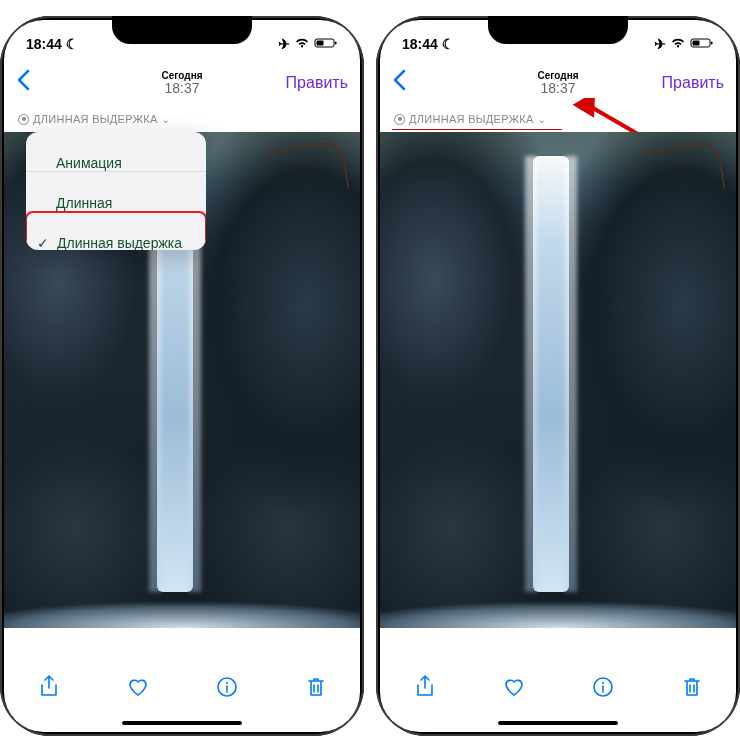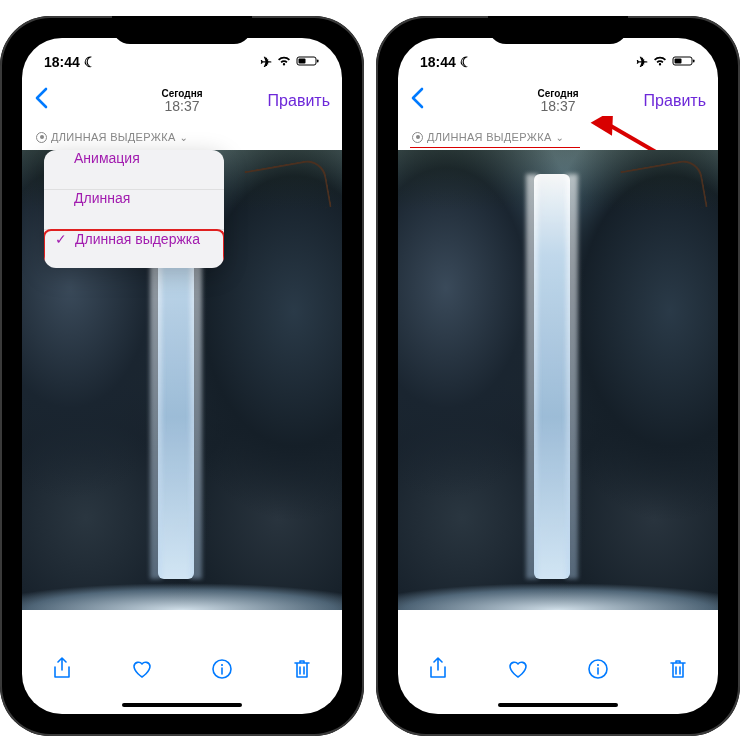--- a/index.html
+++ b/index.html
@@ -11,21 +11,21 @@
     display: flex;
     justify-content: center;
     align-items: center;
     gap: 12px;
   }
   .phone {
     width: 386px;
     height: 720px;
     background: #000;
     border-radius: 50px;
-    padding: 22px;
+    padding: 4px;
     position: relative;
     box-shadow: inset 0 0 0 2px #3a3a3a;
   }
   .screen {
     width: 100%;
     height: 100%;
     background: #fff;
     border-radius: 40px;
     overflow: hidden;
     position: relative;
@@ -163,24 +163,24 @@
     width: 180px;
     background: #f2f2f4;
     border-radius: 12px;
     box-shadow: 0 6px 24px rgba(0,0,0,0.22);
     z-index: 50;
     overflow: hidden;
   }
   .dd-item {
     height: 40px;
     display: flex;
-    align-items: flex-start;
+    align-items: flex-end;
     padding: 0 14px 0 30px;
     font-size: 14px;
-    color: #a21caf;
+    color: #14532d;
     position: relative;
     border-bottom: 0.5px solid rgba(0,0,0,0.08);
   }
   .dd-item:last-child { border-bottom: none; }
   .dd-item .check {
     position: absolute;
     left: 10px;
     font-size: 14px;
   }
   .dd-highlight {

